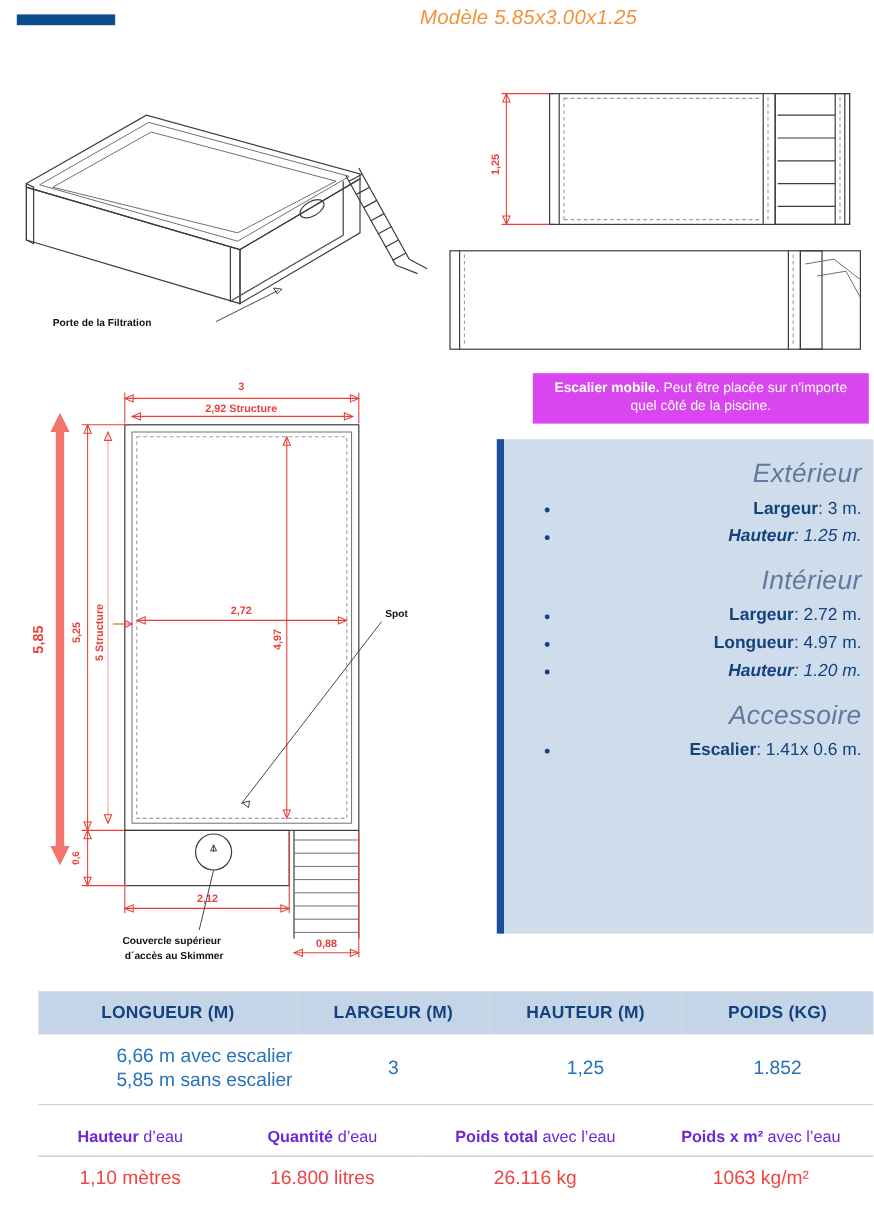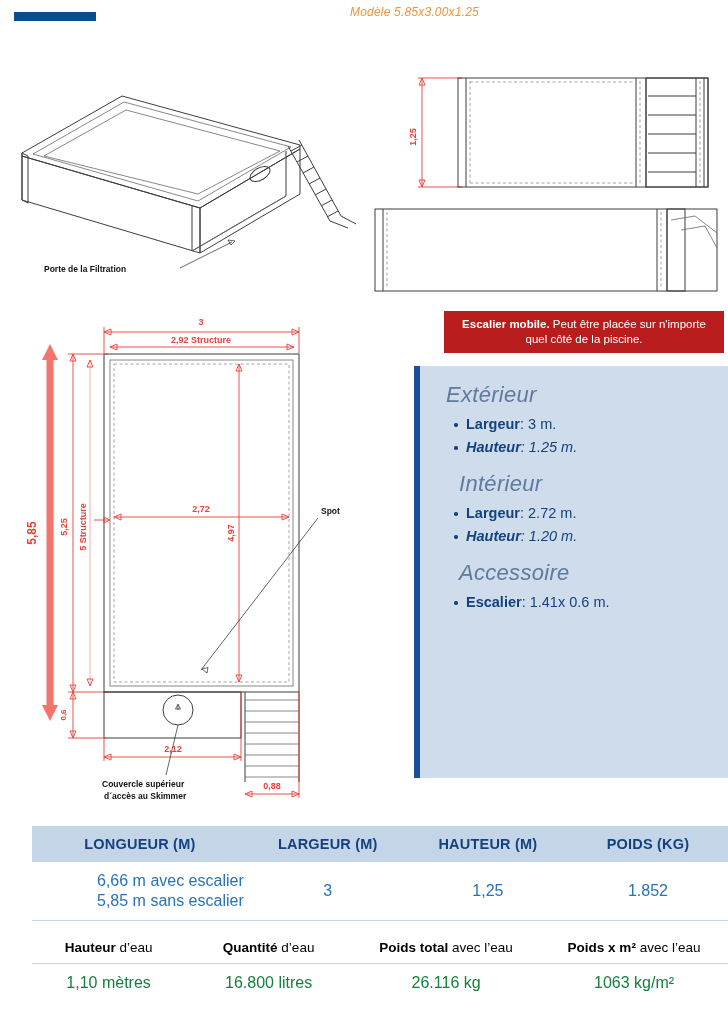--- a/index.html
+++ b/index.html
@@ -6,47 +6,48 @@
   body{
     width:728px;height:1010px;position:relative;background:#ffffff;
     font-family:"Liberation Sans",sans-serif;overflow:hidden;
   }
   .abs{position:absolute;}
 
   
   #top-bar{left:14px;top:12px;width:82px;height:9px;background:#0d4d8c;}
   #model-title{
     left:350px;top:5px;width:290px;text-align:left;
-    font-size:12px;font-style:italic;color:#f0943c;letter-spacing:.2px;
+    font-size:17px;font-style:italic;color:#f0943c;letter-spacing:.2px;
     font-family:"Liberation Sans",sans-serif;white-space:nowrap;
   }
 
   
   svg{display:block;}
   .ln{stroke:#3d3d3d;stroke-width:1;fill:none;}
   .ln-thin{stroke:#6a6a6a;stroke-width:.8;fill:none;}
   .dim{stroke:#e8403a;stroke-width:.9;fill:none;}
   .dimtxt{fill:#e8403a;font-size:9px;font-family:"Liberation Sans",sans-serif;font-weight:700;}
   .dimtxt-s{fill:#e8403a;font-size:8px;font-family:"Liberation Sans",sans-serif;font-weight:700;}
   .lbl{fill:#111;font-size:8.5px;font-weight:700;font-family:"Liberation Sans",sans-serif;}
   .dashg{stroke:#9a9a9a;stroke-width:.9;fill:none;stroke-dasharray:3 2.5;}
   .leader{stroke:#222;stroke-width:.7;fill:none;}
 
   
   #escalier-banner{
     left:444px;top:311px;width:280px;padding:6px 8px;box-sizing:border-box;
-    background:#b91c1c;color:#fff;text-align:center;font-size:11.5px;line-height:15px;
+    background:#d946ef;color:#fff;text-align:center;font-size:11.5px;line-height:15px;
   }
   #escalier-banner b{font-weight:700;}
 
   
   #specs-panel{
     left:414px;top:366px;width:314px;height:412px;
     background:#cfdcec;box-sizing:border-box;border-left:6px solid #1a4f9c;
     padding:16px 10px 10px 26px;
+    text-align:right;
   }
   .spec-h{
     font-size:22px;font-style:italic;color:#5e7a9e;font-weight:400;
     margin:0 0 6px 0;letter-spacing:.3px;
   }
   .spec-h.tight{margin-top:14px;margin-left:13px;}
   ul.spec-list{list-style:none;margin:0 0 0 4px;padding:0;}
   ul.spec-list > li{
     position:relative;padding-left:16px;margin:3px 0;
     font-size:14.5px;color:#13427e;line-height:20px;
@@ -73,26 +74,26 @@
   #table-main th{
     background:#c5d5e8;color:#13427e;font-size:14.5px;font-weight:700;
     padding:10px 4px;letter-spacing:.2px;text-align:center;
   }
   #table-main td{
     color:#2a72b8;font-size:16px;padding:9px 4px;text-align:center;
     line-height:20px;border-bottom:1.5px solid #c5d5e8;
   }
   #table-water{left:32px;top:932px;width:696px;border-collapse:collapse;}
   #table-water th{
-    color:#000000;font-size:13.5px;font-weight:400;padding:8px 4px;
+    color:#6d28d9;font-size:13.5px;font-weight:400;padding:8px 4px;
     text-align:center;border-bottom:1.5px solid #c5d5e8;white-space:nowrap;
   }
   #table-water th b{font-weight:700;}
   #table-water td{
-    color:#15803d;font-size:16px;padding:10px 4px;text-align:center;white-space:nowrap;
+    color:#ef4444;font-size:16px;padding:10px 4px;text-align:center;white-space:nowrap;
   }
 </style>
 </head>
 <body>
 
 <div class="abs" id="top-bar"></div>
 <div class="abs" id="model-title">Modèle 5.85x3.00x1.25</div>
 
 <div class="abs" style="left:0px;top:48px;width:360px;height:240px;">
   <svg width="360" height="240" viewBox="0 0 360 240">
@@ -263,20 +264,23 @@
     </li>
     <li>
       <span class="ki">Hauteur</span><span class="it">: 1.25 m.</span>
     </li>
   </ul>
 
   <div class="spec-h tight">Intérieur</div>
   <ul class="spec-list">
     <li>
       <span class="k">Largeur</span><span>: 2.72 m.</span>
+    </li>
+    <li>
+      <span class="k">Longueur</span><span>: 4.97 m.</span>
     </li>
     <li>
       <span class="ki">Hauteur</span><span class="it">: 1.20 m.</span>
     </li>
   </ul>
 
   <div class="spec-h tight">Accessoire</div>
   <ul class="spec-list">
     <li>
       <span class="k">Escalier</span><span>: 1.41x 0.6 m.</span>

